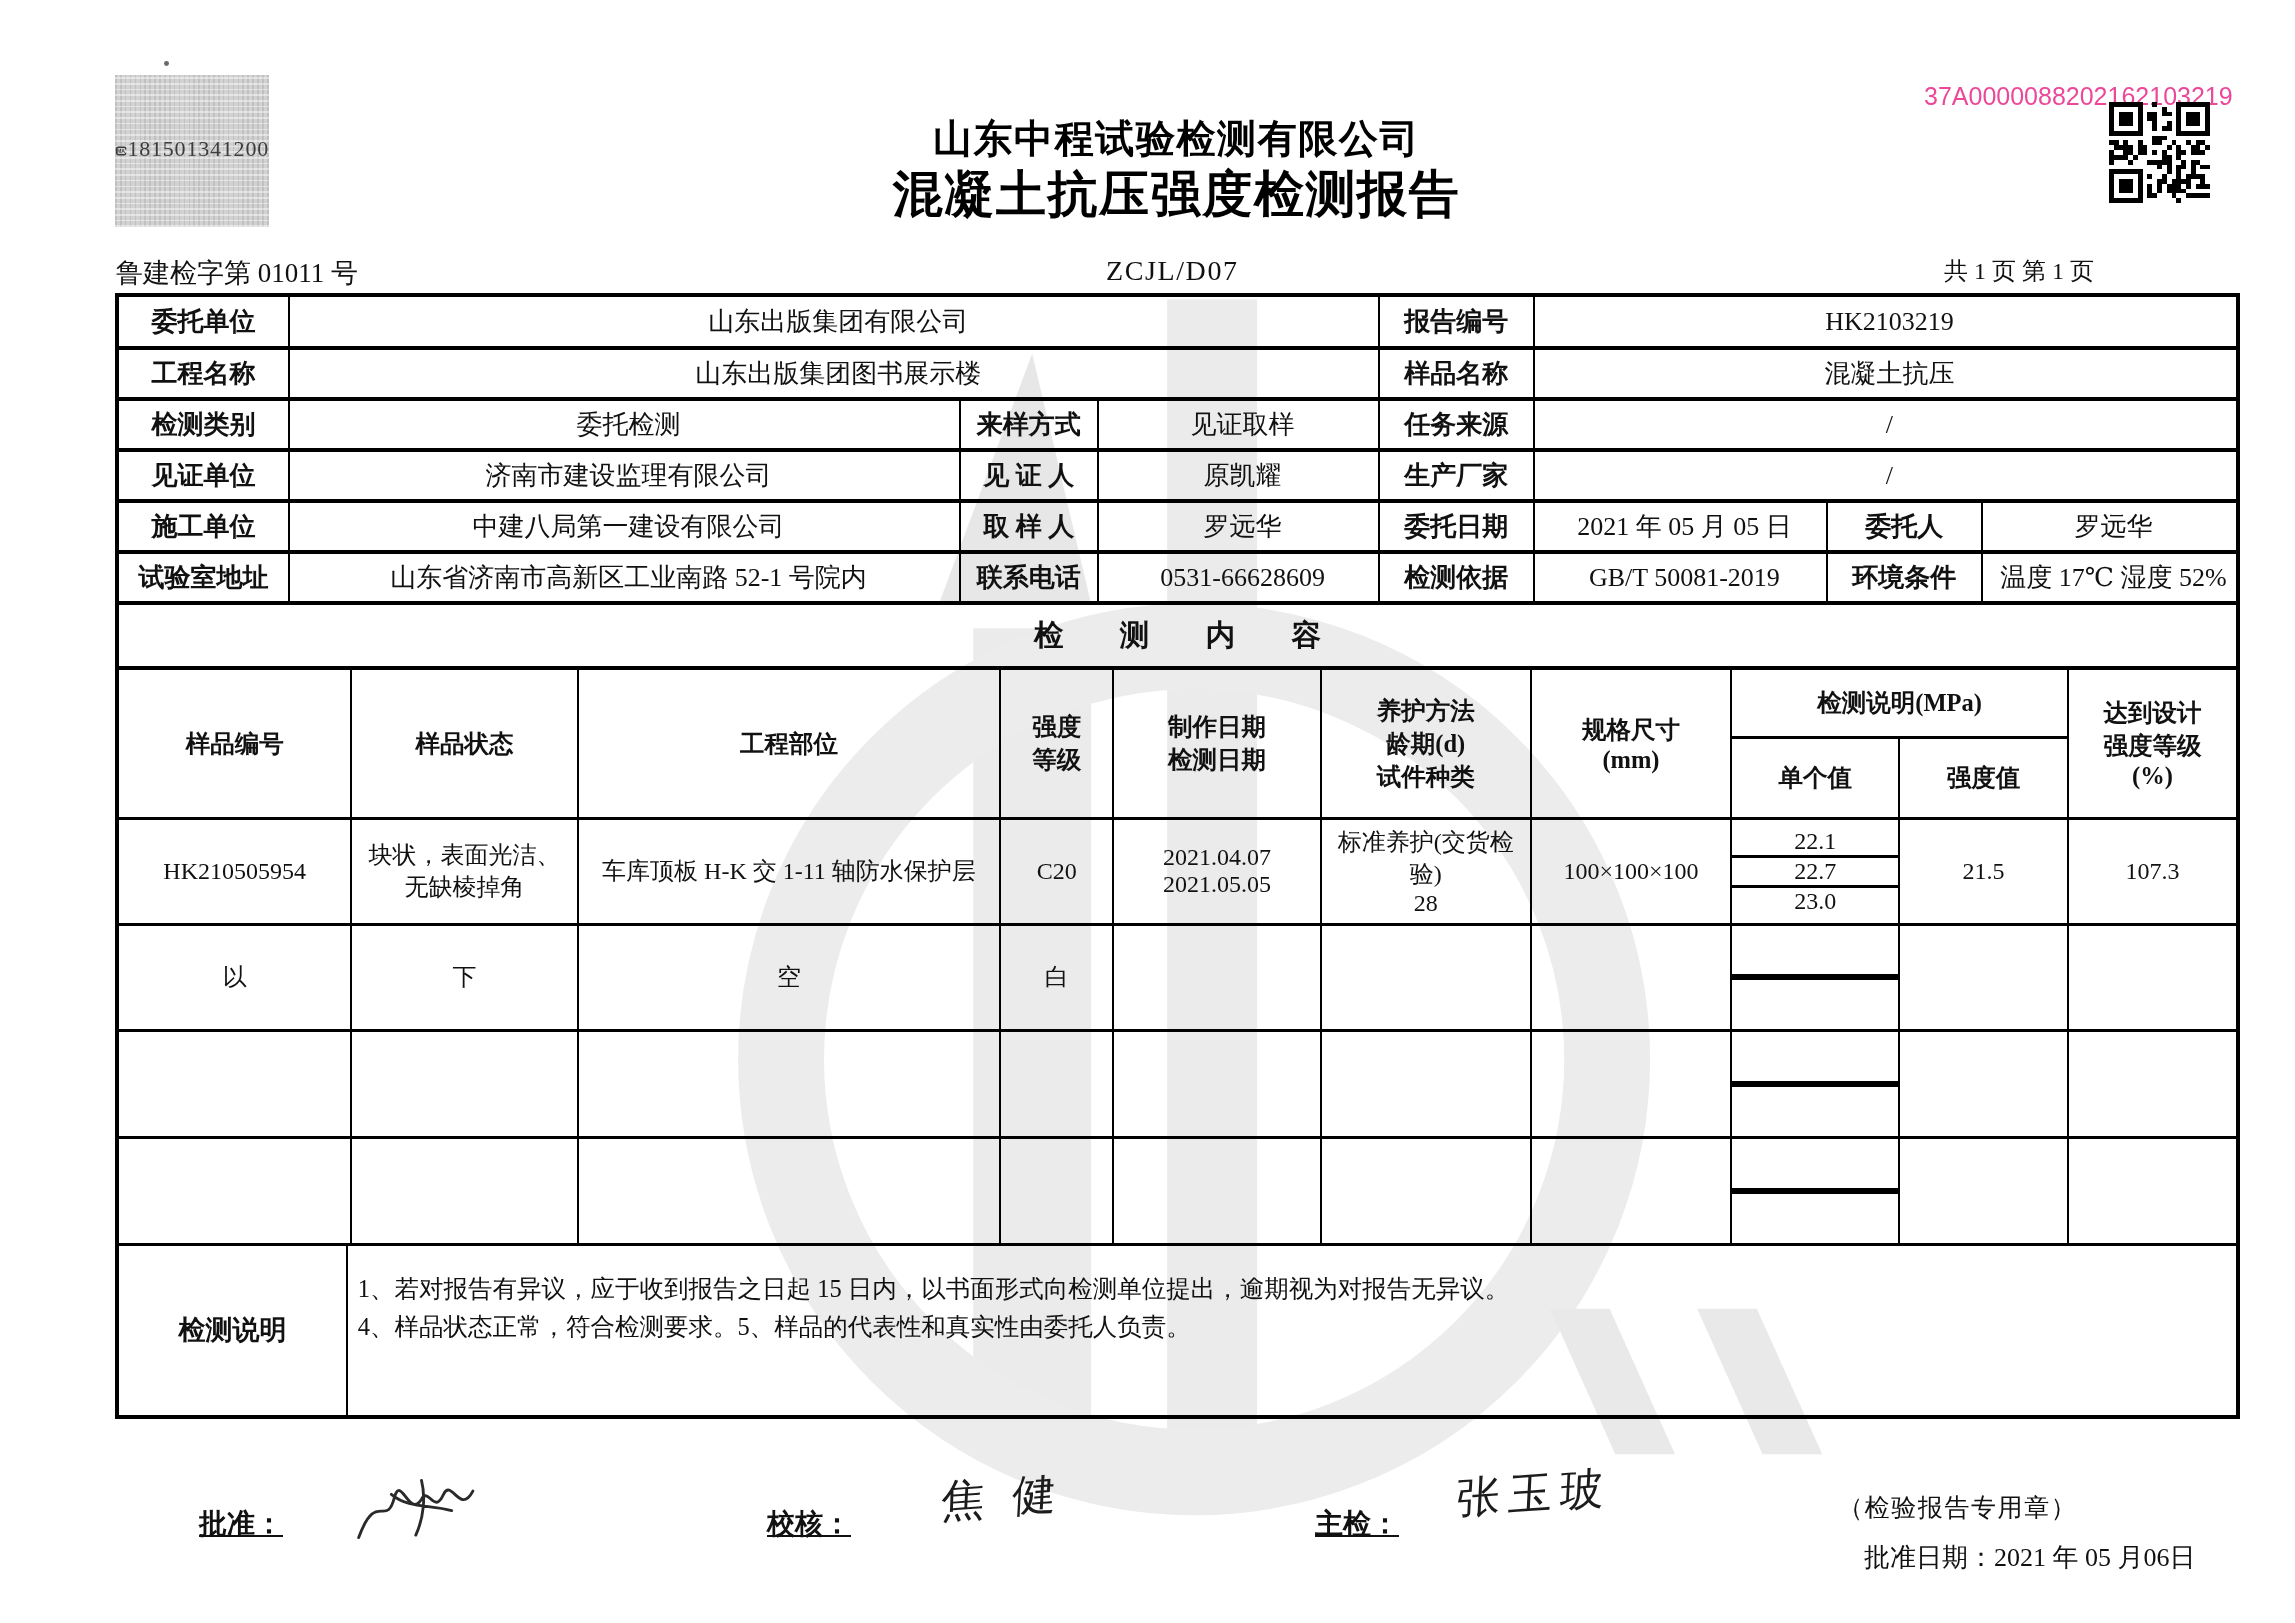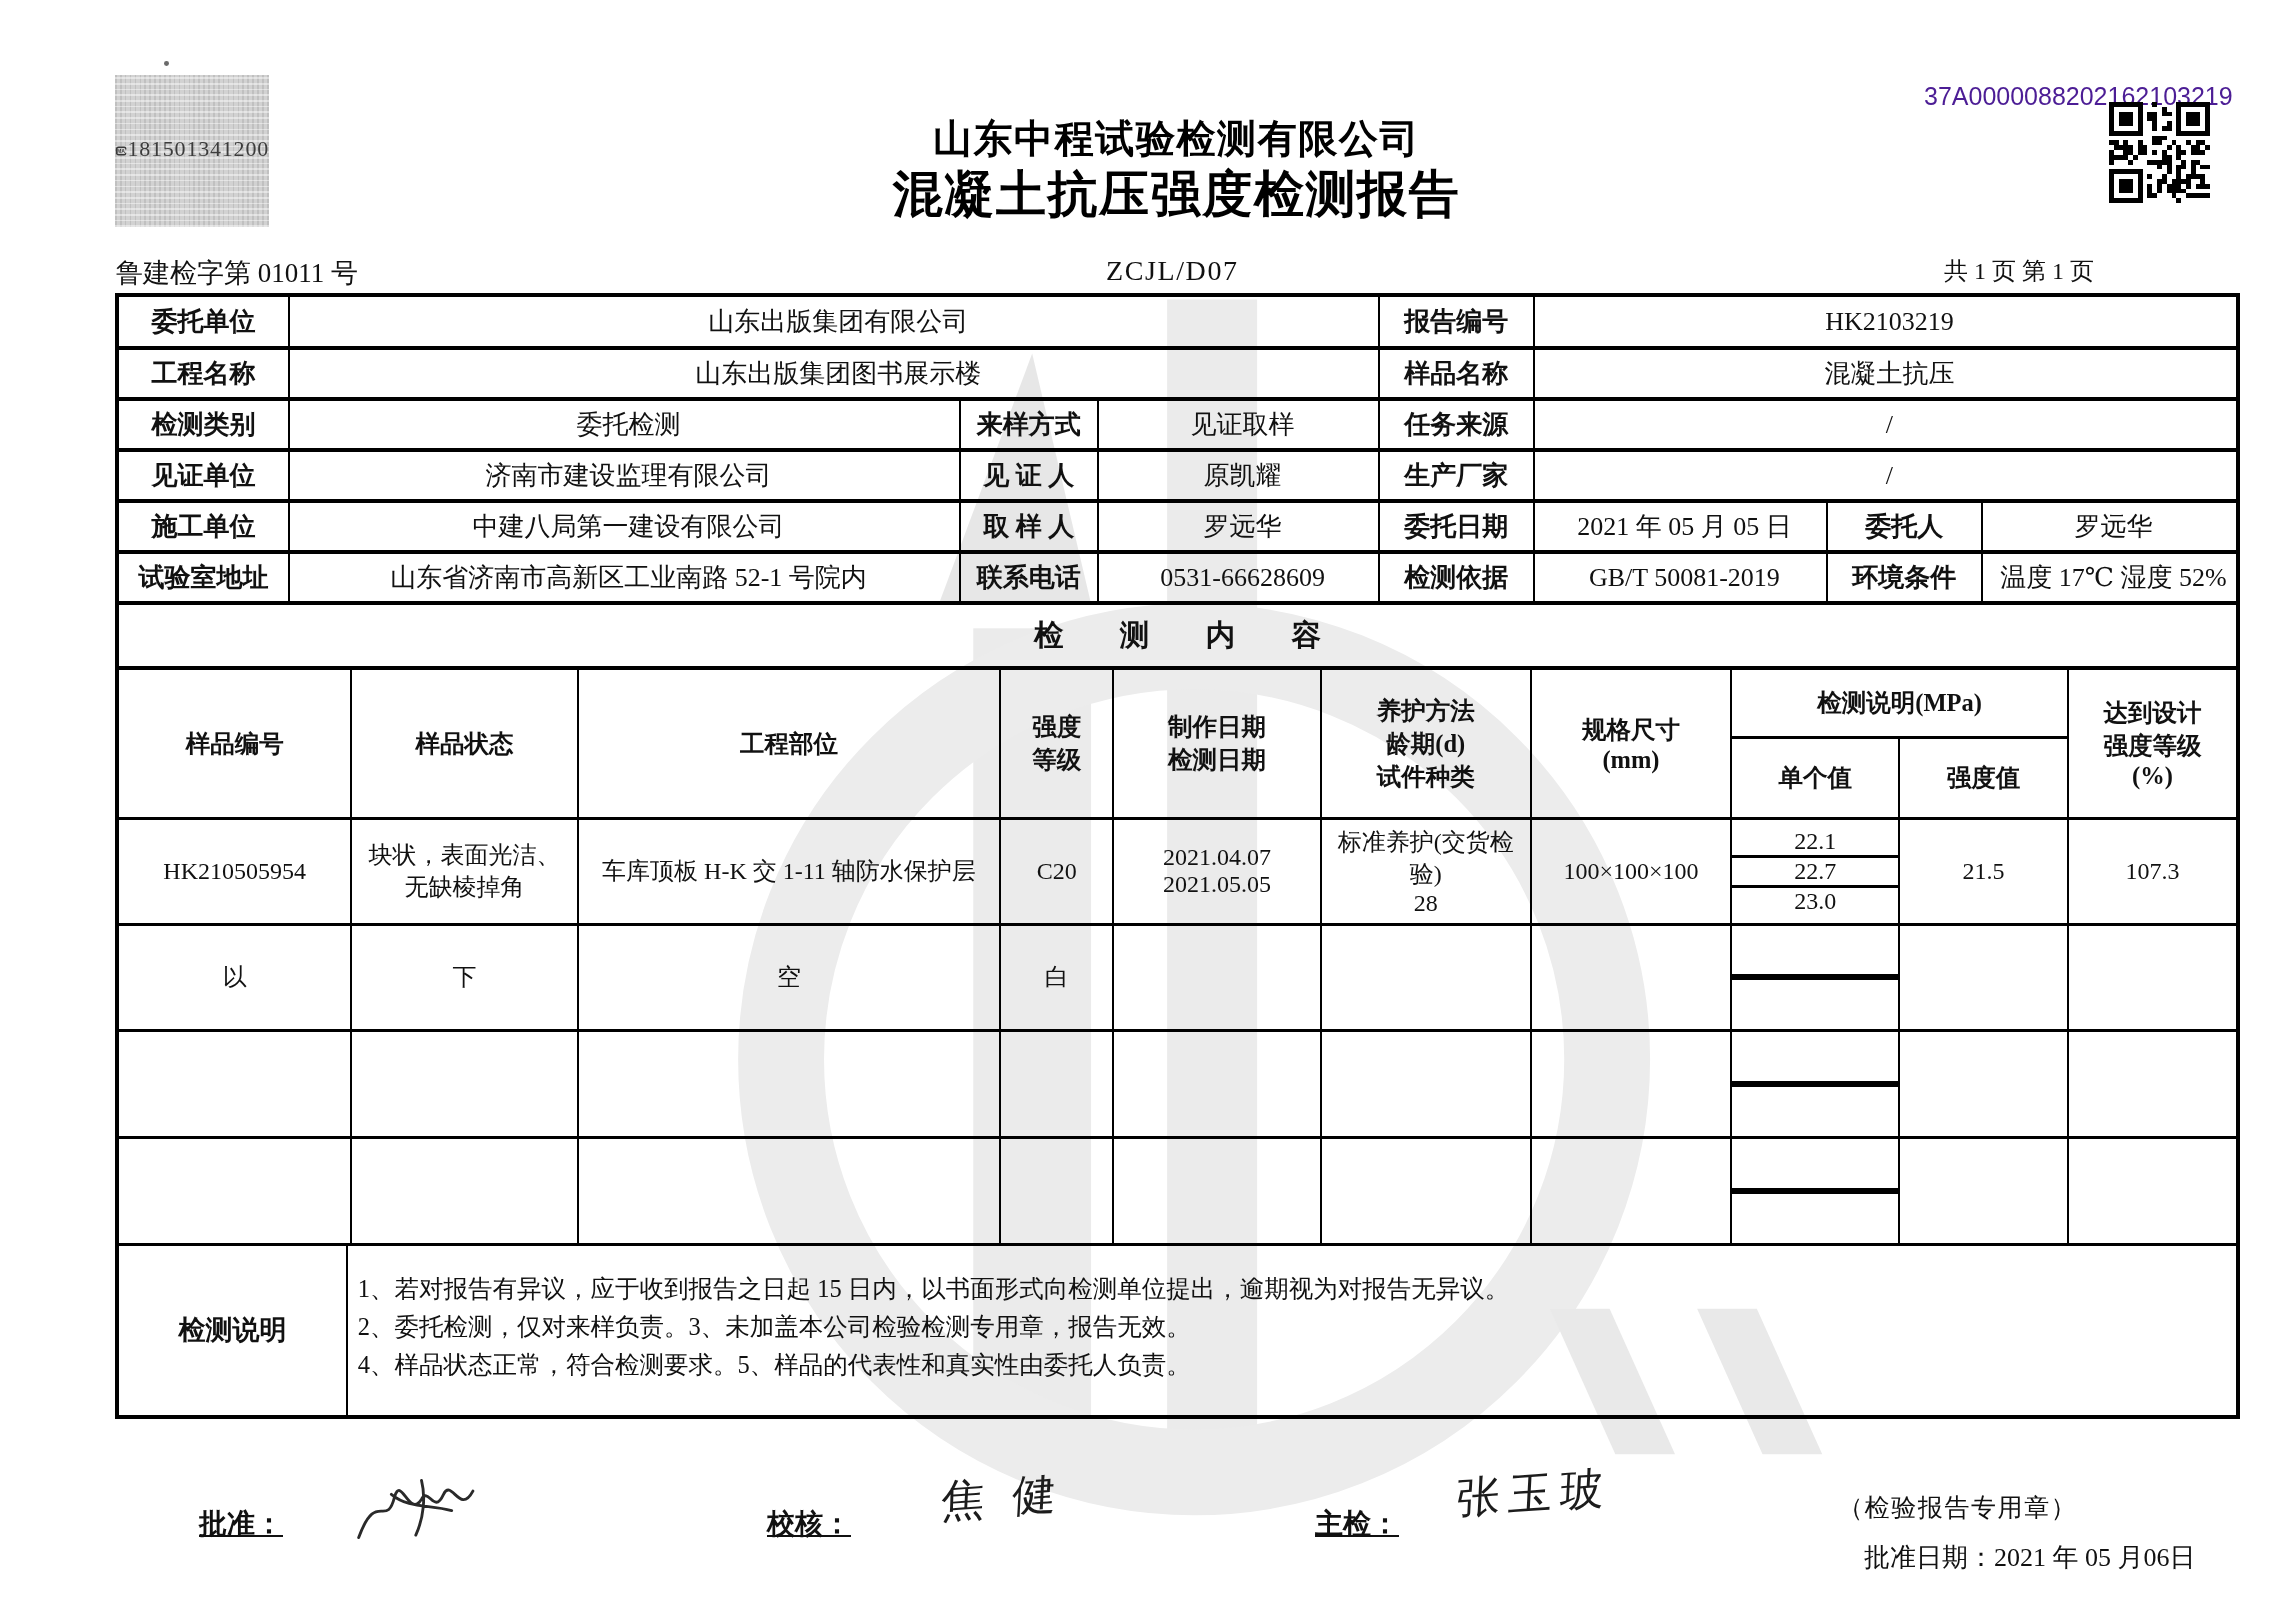--- a/index.html
+++ b/index.html
@@ -17,21 +17,21 @@
   .dot{left:164px;top:61px;width:4.9px;height:4.9px;border-radius:50%;background:#6a6a6a;}
 
   
   .title-wrap{left:739px;top:113px;width:875px;text-align:center;
               font-family:"Liberation Sans","DejaVu Sans",sans-serif;font-weight:bold;color:#000;}
   .title-company{font-size:39px;line-height:51px;letter-spacing:1.6px;}
   .title-report{font-size:50px;line-height:61px;letter-spacing:1.6px;}
 
   
   .serial{left:1924px;top:82px;font-family:"Liberation Sans","DejaVu Sans",sans-serif;
-          font-size:25px;color:#4c1d95;letter-spacing:0px;white-space:nowrap;}
+          font-size:25px;color:#ec4899;letter-spacing:0px;white-space:nowrap;}
   .qr{left:2109px;top:102px;width:101px;height:101px;}
 
   
   .license{left:116px;top:255px;font-size:27px;}
   .doccode{left:1106px;top:255px;font-size:28px;font-family:"Liberation Serif",serif;letter-spacing:1.6px;}
   .pageinfo{left:1944px;top:255px;font-size:24px;}
 
   
   .frame{left:115px;top:293px;width:2125px;border:4.9px solid #000;box-sizing:border-box;background:transparent;}
   table{border-collapse:collapse;table-layout:fixed;width:100%;}
@@ -447,21 +447,20 @@
         <td></td>
         <td class="lastcol"></td>
       </tr>
     </tbody>
       </table>
 
     <div class="notes">
       <div class="notes-label">检测说明</div>
       <div class="notes-body">
         <div>1、若对报告有异议，应于收到报告之日起 15 日内，以书面形式向检测单位提出，逾期视为对报告无异议。</div>
-        <div>2、委托检测，仅对来样负责。3、未加盖本公司检验检测专用章，报告无效。</div>
         <div>4、样品状态正常，符合检测要求。5、样品的代表性和真实性由委托人负责。</div>
       </div>
     </div>
   </div>
 
   <div class="z sig-label" style="left:199px;top:1505px;">批准：</div>
   <svg class="z" style="left:344px;top:1468px;" width="155" height="82" viewBox="0 0 190 100">
     <path d="M18 85 C40 25 52 75 62 35 C70 8 80 62 95 38 C104 22 110 58 122 32 C132 12 142 58 158 28
              M58 32 C80 50 104 44 132 52 M95 15 C100 35 98 60 88 82" fill="none" stroke="#2a2a2a" stroke-width="3.5" stroke-linecap="round"></path>
   </svg>

